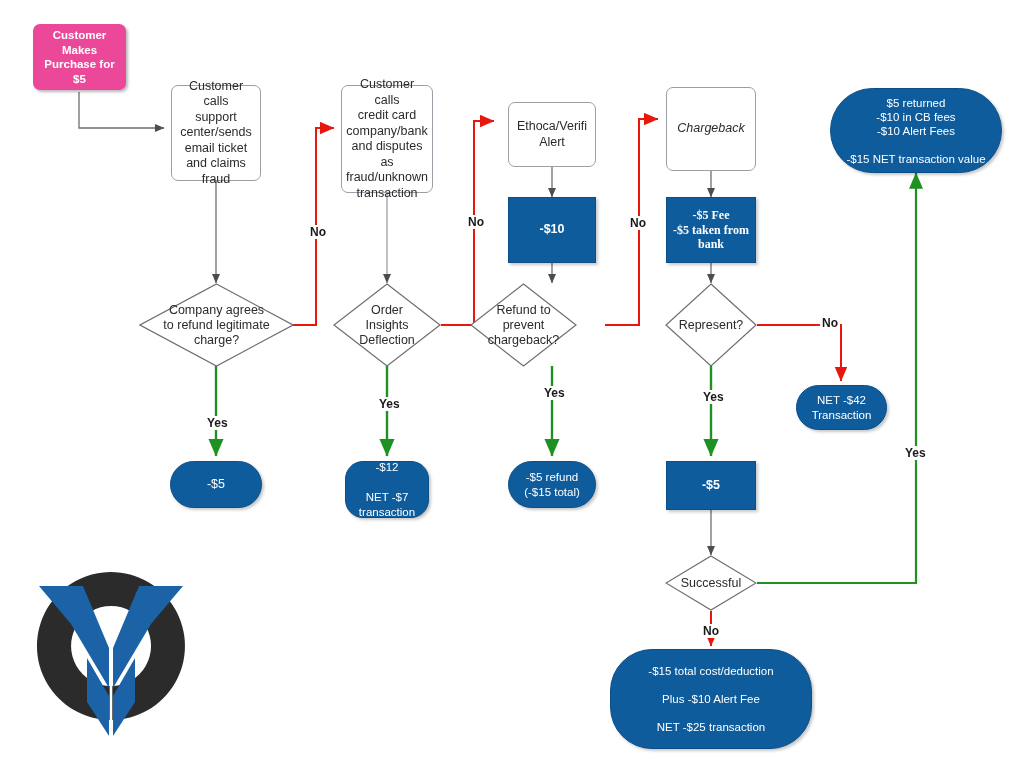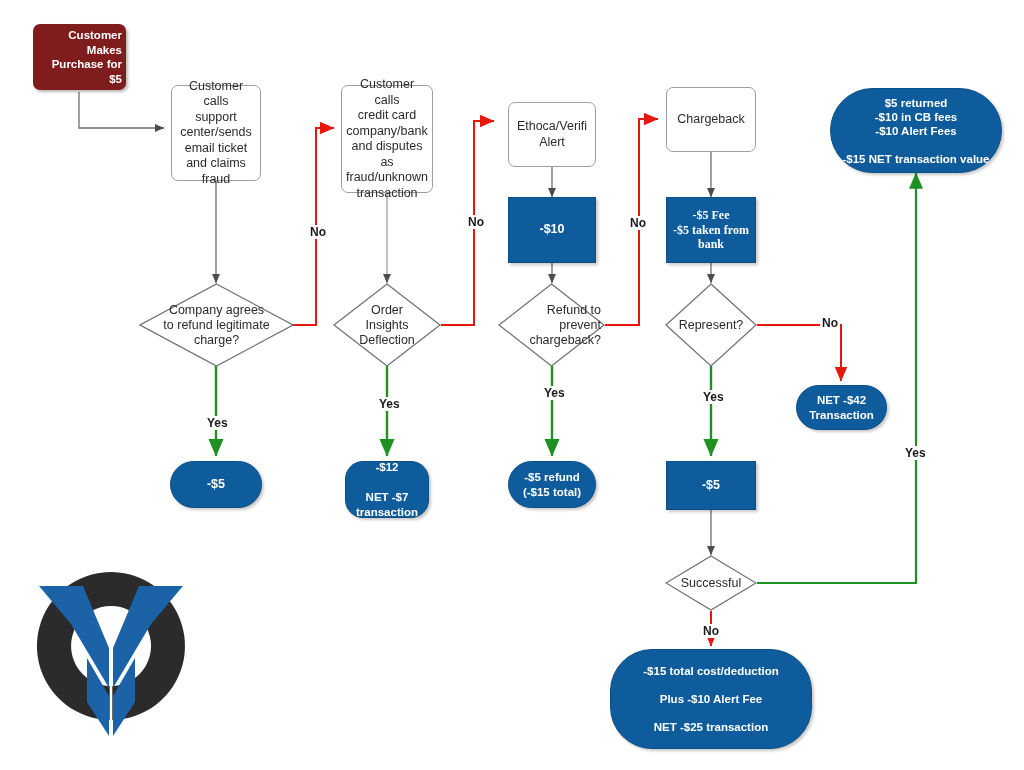--- a/index.html
+++ b/index.html
@@ -10,40 +10,39 @@
   }
   #canvas{position:absolute;left:0;top:0;width:1024px;height:770px;}
   #edges{position:absolute;left:0;top:0;width:1024px;height:770px;pointer-events:none;}
 
   .node{position:absolute;box-sizing:border-box;display:flex;align-items:center;
         justify-content:center;text-align:center;}
   .node .txt{width:100%;padding:0 4px;box-sizing:border-box;white-space:pre-line;}
 
   
   .n-start{
-    background:#7f1d1d;color:#ffffff;border-radius:7px;
+    background:#ec4899;color:#ffffff;border-radius:7px;
     font-weight:bold;font-size:11.5px;line-height:14.5px;
     box-shadow:2px 2px 3px rgba(0,0,0,.28);
-    text-align:right;
   }
   
   .n-proc{
     background:#ffffff;color:#2b2b2b;border:1px solid #9aa0a6;border-radius:7px;
     font-size:12.5px;line-height:15.5px;font-weight:400;
   }
   
   .n-blue{
     background:#0E5C9C;color:#ffffff;border:1px solid #0b4f88;
     font-weight:bold;font-size:12.5px;line-height:15.5px;
     box-shadow:2px 2px 3px rgba(0,0,0,.22);
   }
   
   .n-blue-round{
     background:#0E5C9C;color:#ffffff;border:1px solid #0b4f88;
-    font-weight:bold;font-size:12.5px;line-height:15.5px;
+    font-weight:normal;font-size:12.5px;line-height:15.5px;
     box-shadow:2px 2px 3px rgba(0,0,0,.22);
   }
   
   .n-dia{background:transparent;}
   .n-dia .dshape{position:absolute;left:0;top:0;width:100%;height:100%;}
   .n-dia .txt{position:relative;z-index:2;color:#2b2b2b;font-size:12.5px;line-height:15px;}
 
   .edgelabel{
     position:absolute;color:#1a1a1a;font-weight:bold;font-size:12px;
     background:#ffffff;padding:0 2px;white-space:nowrap;
@@ -166,35 +165,35 @@
 
   <div class="node n-proc" style="left:508px;top:102px;width:88px;height:65px;">
     <div class="txt">Ethoca/Verifi
 Alert</div>
   </div>
 
   <div class="node n-blue" style="left:508px;top:197px;width:88px;height:66px;">
     <div class="txt">-$10</div>
   </div>
 
-  <div class="node n-dia" style="left:498px;top:283px;width:107px;height:84px;text-align:right;">
+  <div class="node n-dia" style="left:470px;top:283px;width:107px;height:84px;">
     <svg class="dshape" viewBox="0 0 107 84" preserveAspectRatio="none">
       <polygon points="53.5,1 106,42 53.5,83 1,42" fill="#ffffff" stroke="#6E6E6E" stroke-width="1.2"></polygon>
     </svg>
     <div class="txt">Refund to
 prevent
 chargeback?</div>
   </div>
 
   <div class="node n-blue-round" style="left:508px;top:461px;width:88px;height:47px;border-radius:23.5px;">
     <div class="txt" style="font-size:11.5px;line-height:14.5px;">-$5 refund
 (-$15 total)</div>
   </div>
 
-  <div class="node n-proc" style="left:666px;top:87px;width:90px;height:65px;">
+  <div class="node n-proc" style="left:666px;top:87px;width:90px;height:84px;font-style:italic;">
     <div class="txt">Chargeback</div>
   </div>
 
   <div class="node n-blue" style="left:666px;top:197px;width:90px;height:66px;">
     <div class="txt" style="font-size:12px;line-height:14.5px;font-family:Liberation Serif, serif;">-$5 Fee
 -$5 taken from
 bank</div>
   </div>
 
   <div class="node n-dia" style="left:665px;top:283px;width:92px;height:84px;">

